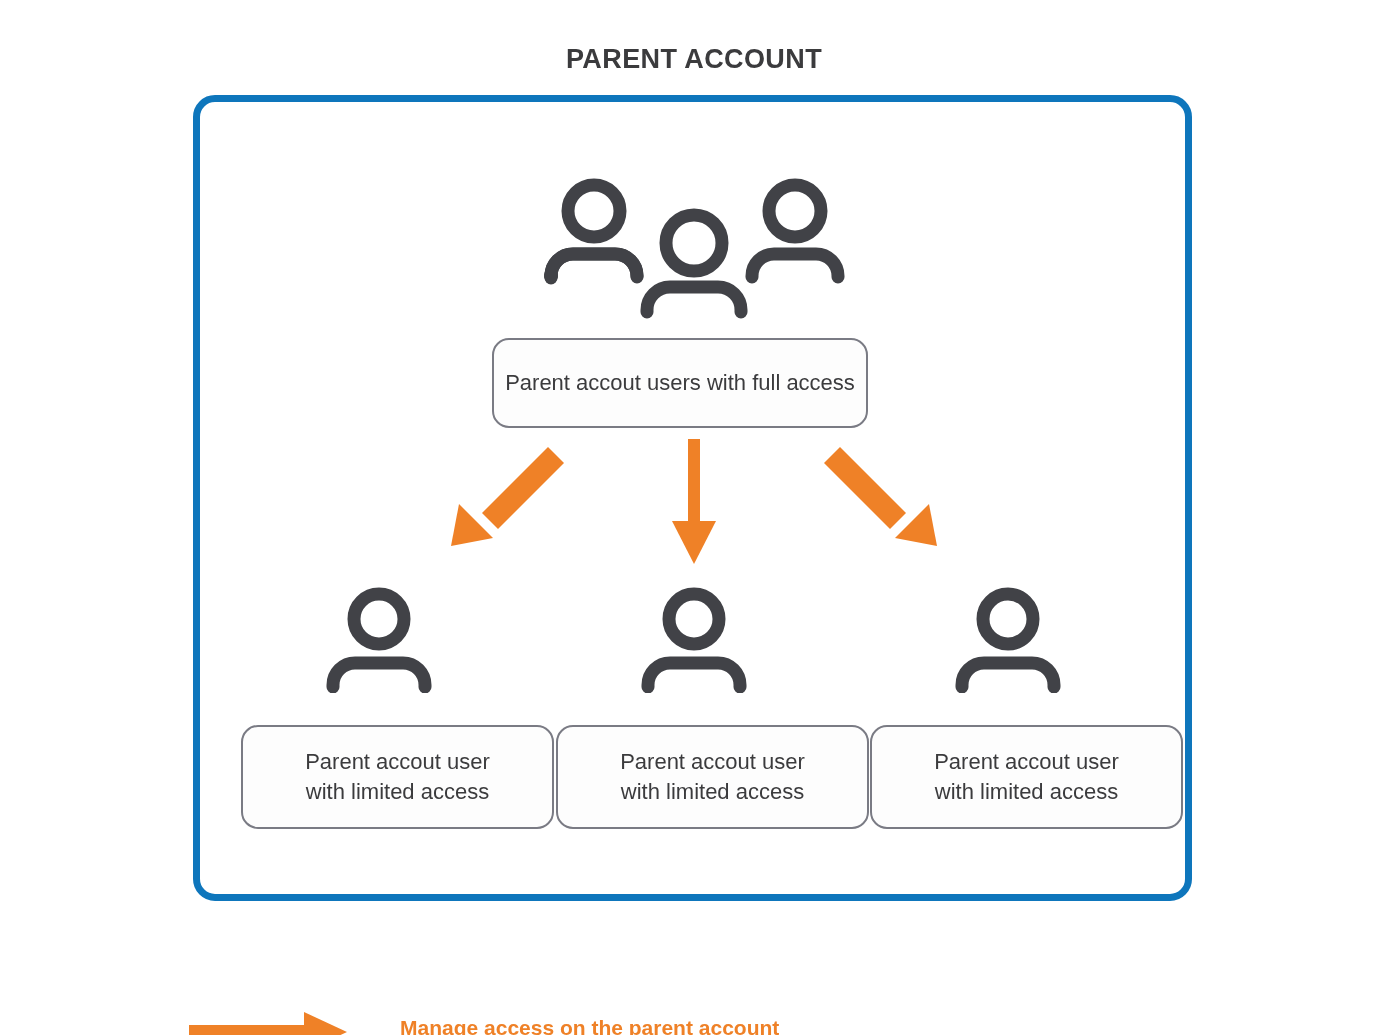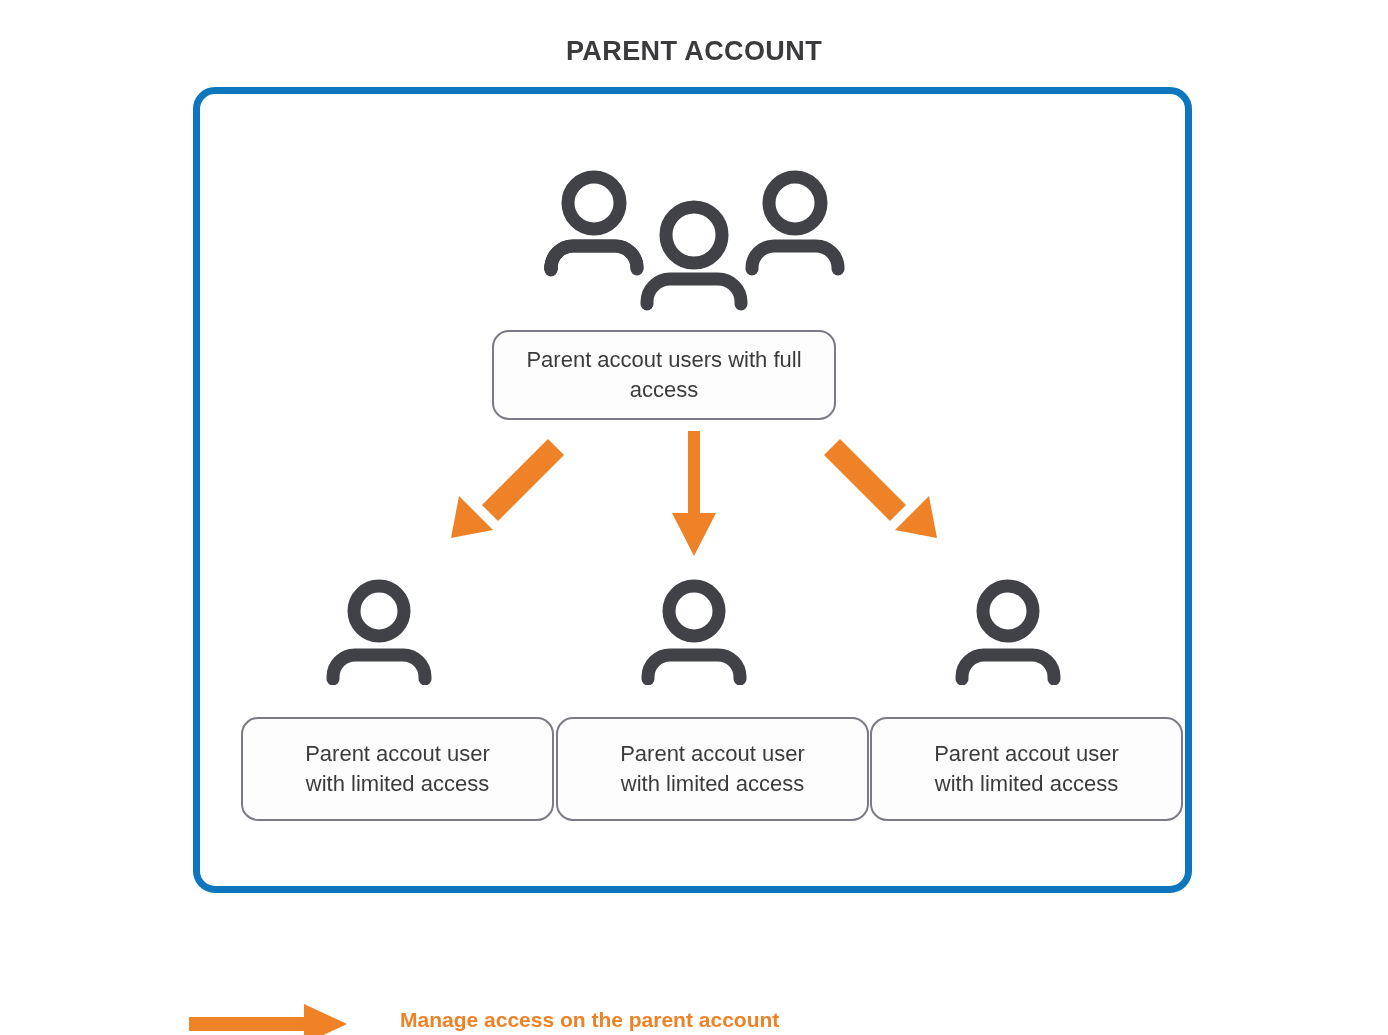--- a/index.html
+++ b/index.html
@@ -10,20 +10,21 @@
   body {
     width: 1388px;
     height: 1035px;
     position: relative;
     font-family: "Liberation Sans", sans-serif;
     overflow: hidden;
   }
   .stage {
     position: absolute;
     inset: 0;
+    margin-top: 8px;
   }
 
   
   .page-title {
     position: absolute;
     left: 0;
     top: 36px;
     width: 1388px;
     text-align: center;
     font-size: 27px;
@@ -74,21 +75,21 @@
     align-items: center;
     justify-content: center;
     text-align: center;
     color: #3b3b3d;
     font-size: 22px;
     line-height: 30px;
   }
   .label-box.top-box {
     left: 492px;
     top: 330px;
-    width: 344px;
+    width: 376px;
     height: 90px;
   }
   .label-box.sub-box {
     top: 717px;
     width: 313px;
     height: 104px;
   }
   .label-box.sub-box.col-left  { left: 241px; }
   .label-box.sub-box.col-mid   { left: 556px; }
   .label-box.sub-box.col-right { left: 870px; }

